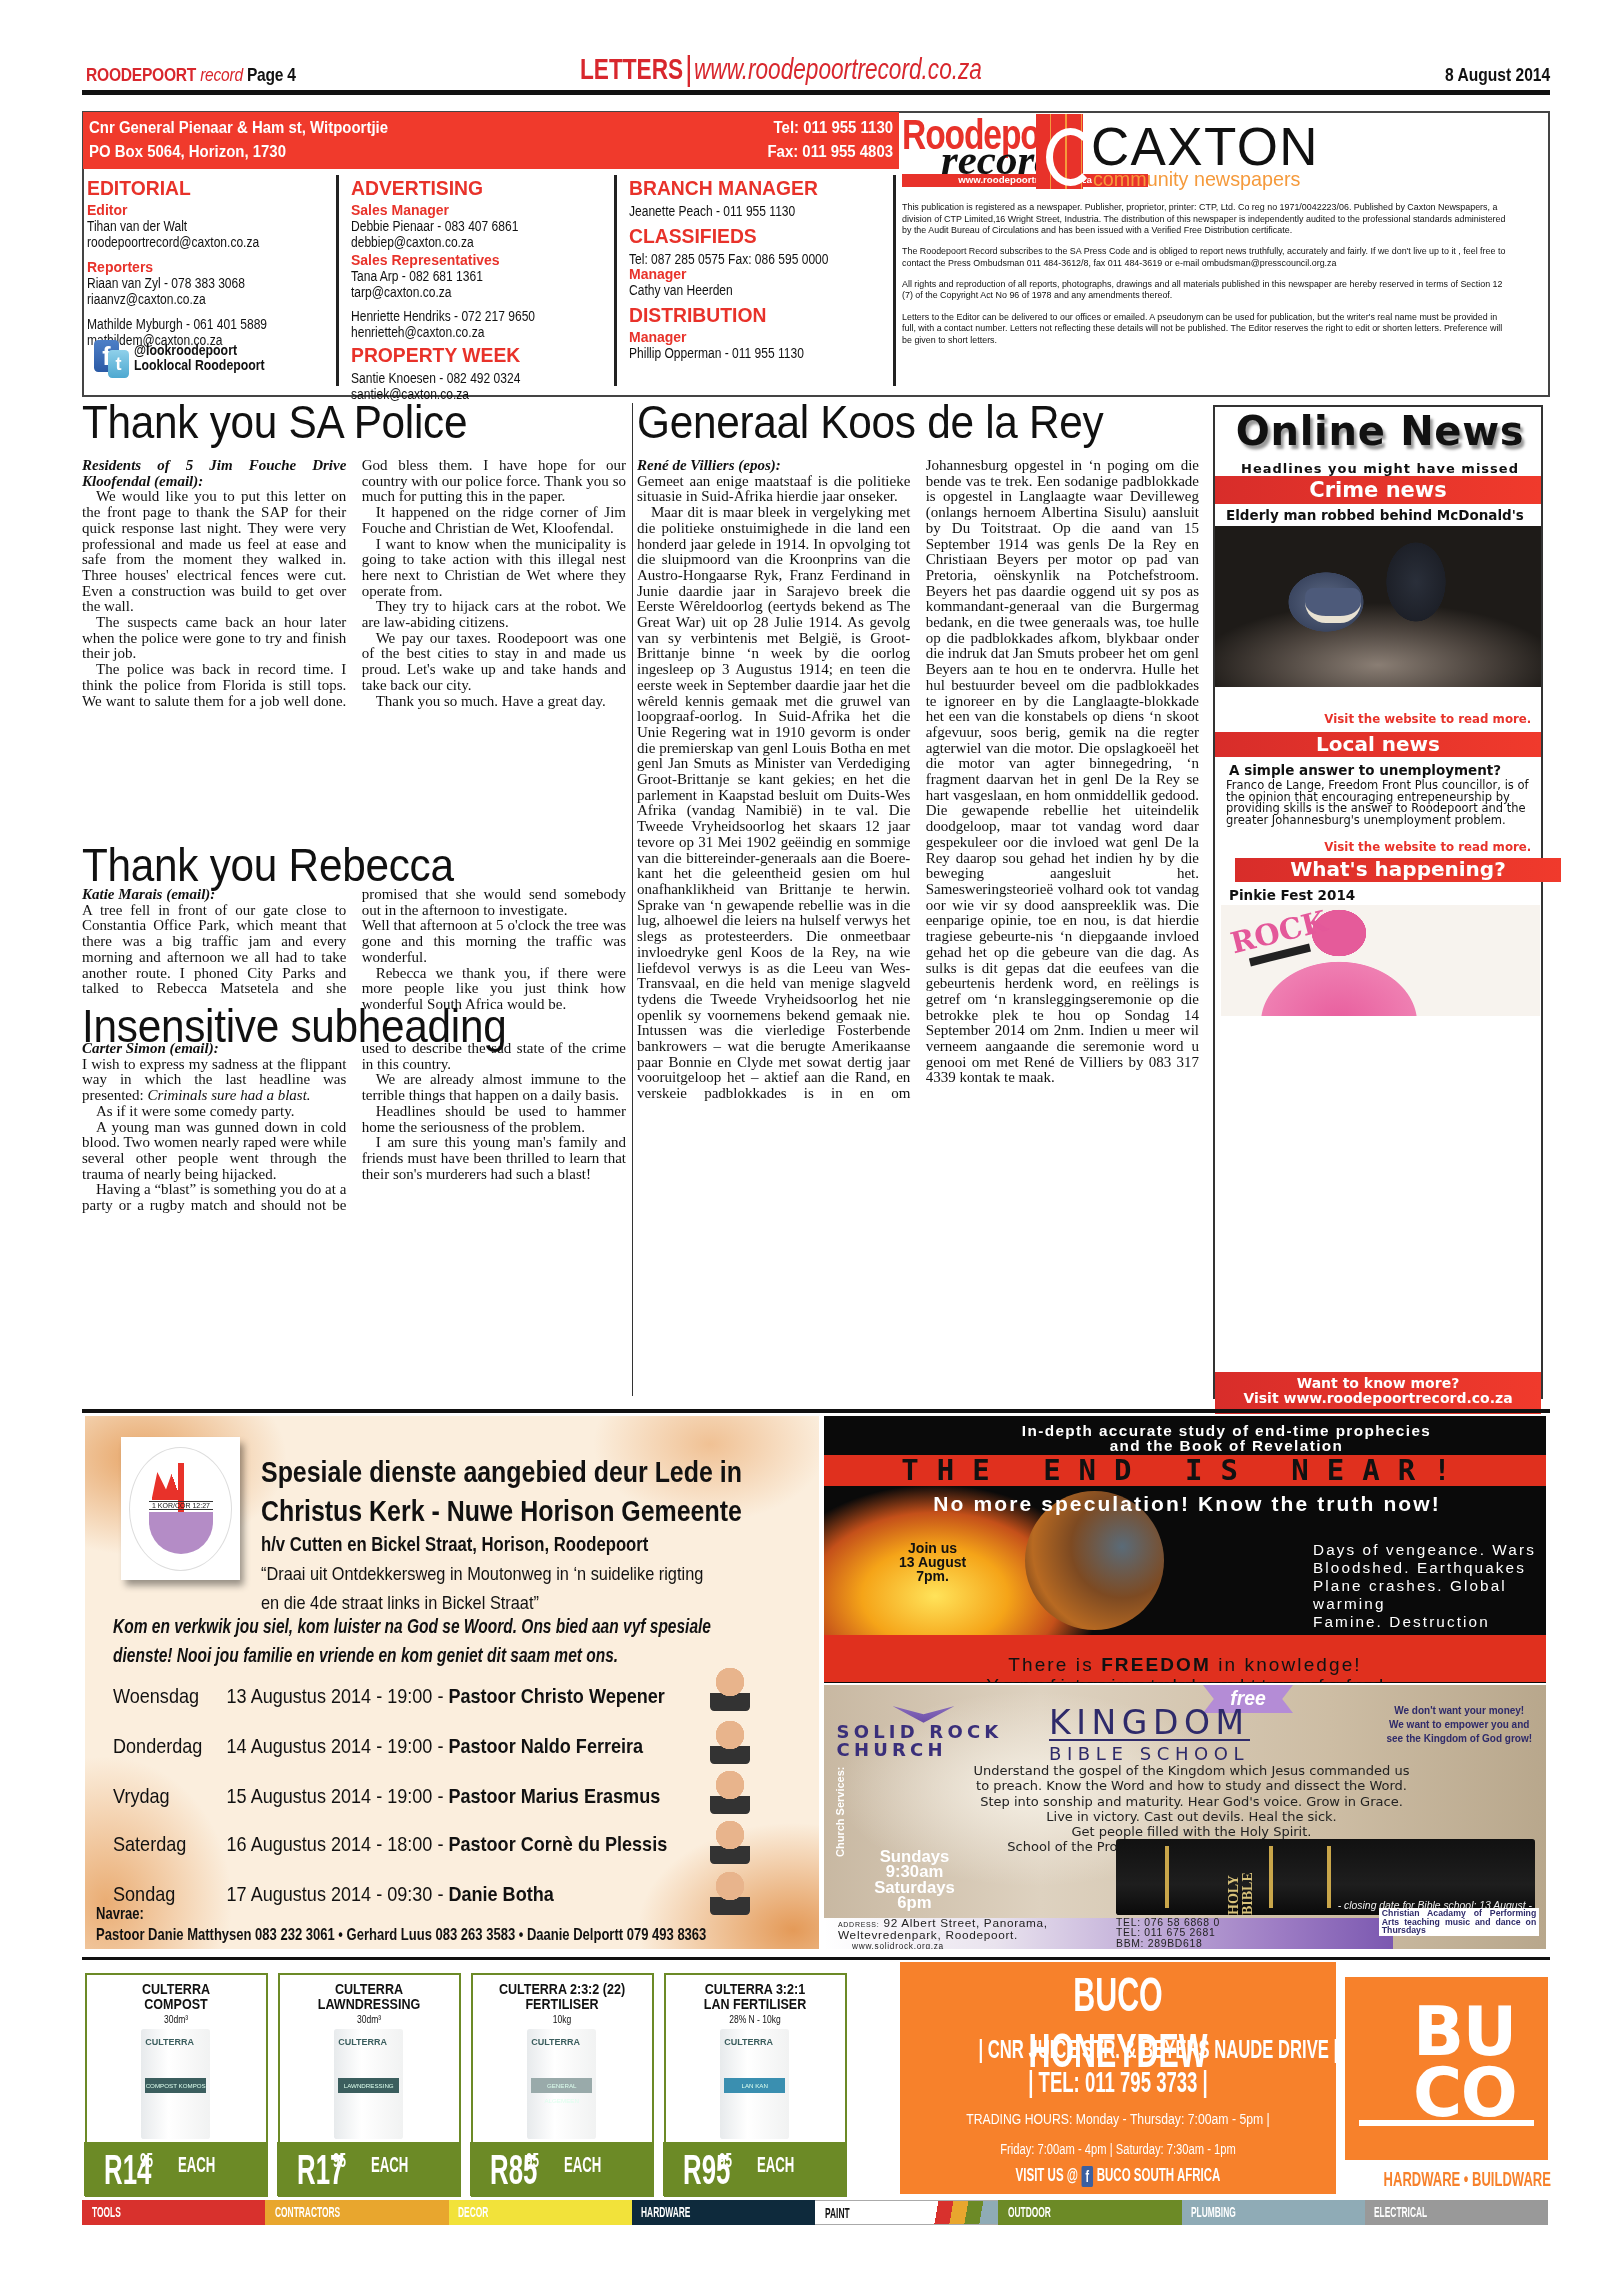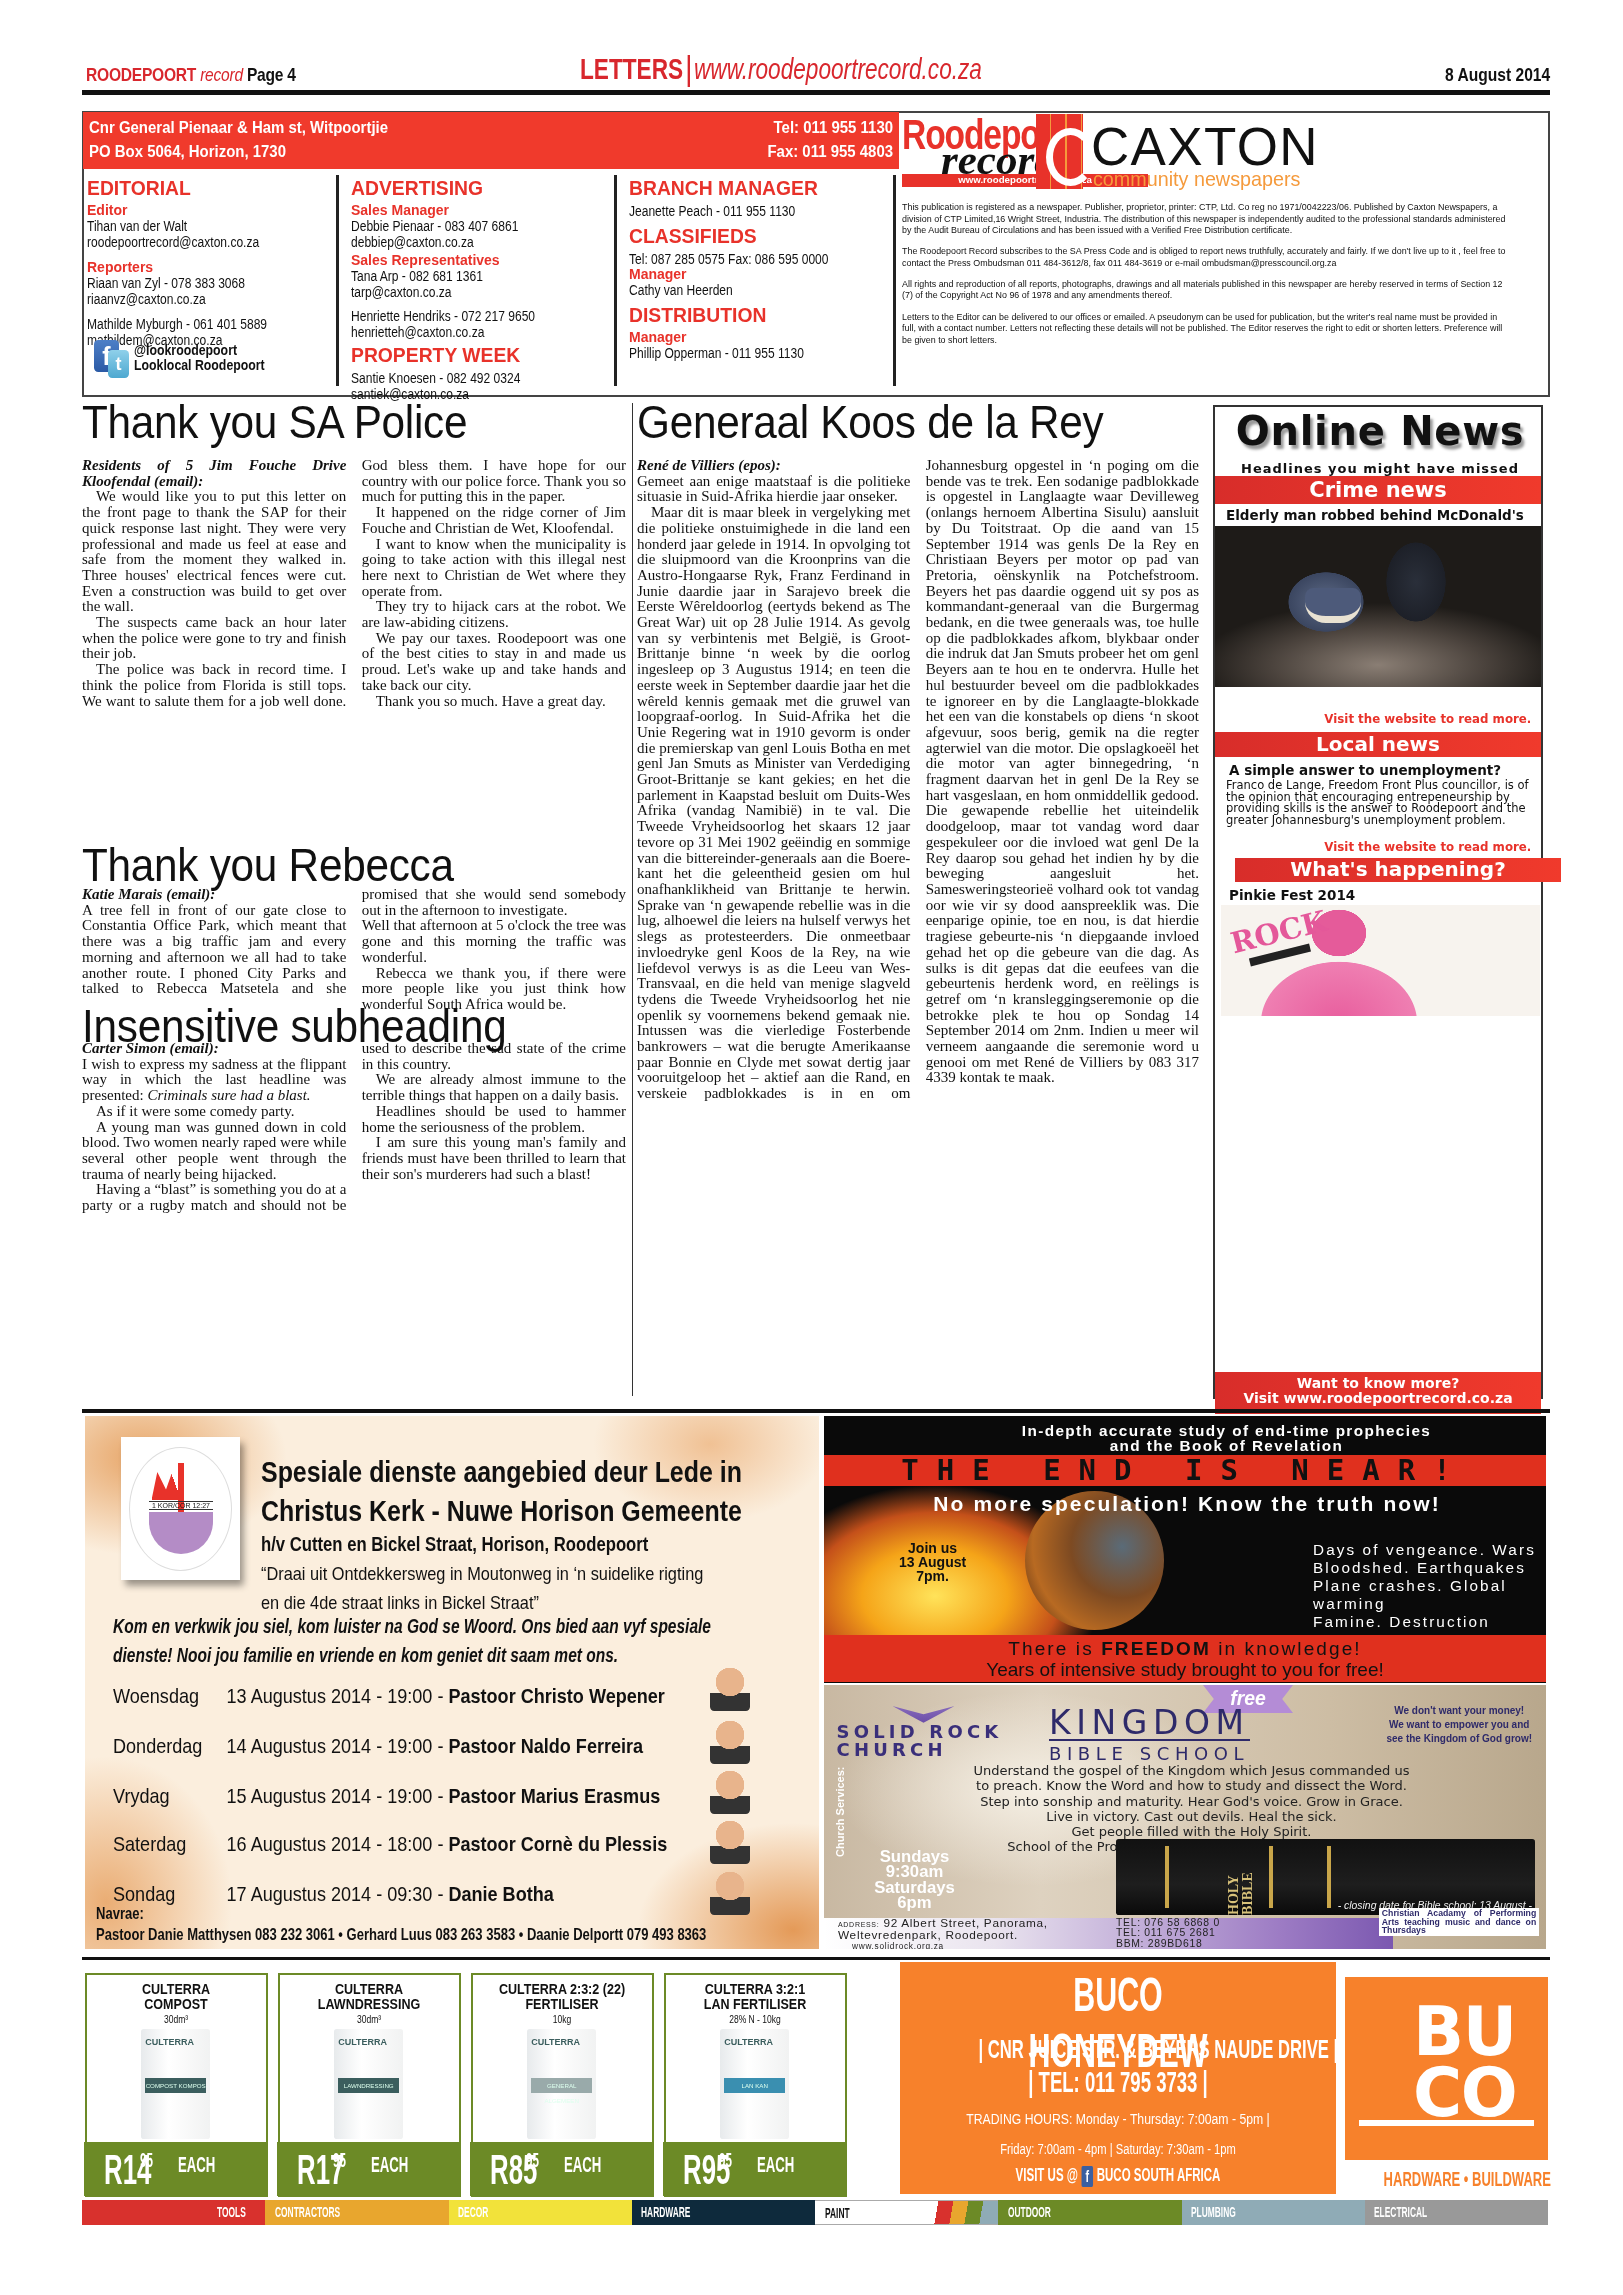--- a/index.html
+++ b/index.html
@@ -101,21 +101,21 @@
 
   
   .endad { left: 824px; top: 1416px; width: 722px; height: 267px; background: #0a0a0a; overflow: hidden; }
   .end-top { position: absolute; left: 0; top: 7px; width: 722px; text-align: center; color: #fff; font-weight: bold; font-size: 15.3px; line-height: 15.3px; letter-spacing: 1.4px; padding-left: 83px; }
   .end-band { position: absolute; left: 0; top: 39px; width: 722px; height: 30.5px; background: #e0301e; color: #111; font-weight: bold; font-size: 29px; letter-spacing: 18px; text-align: center; line-height: 30.5px; font-family: "DejaVu Sans Mono", monospace; }
   .end-fire { position: absolute; left: 0; top: 69px; width: 389px; height: 153px; background: radial-gradient(ellipse 208px 139px at 111px 111px, #ffe35a 0%, #f5a418 35%, #c4501a 60%, transparent 80%), radial-gradient(ellipse 97px 90px at 28px 125px, #7b86c8 0%, transparent 70%); }
   .end-planet { position: absolute; left: 201px; top: 75px; width: 139px; height: 139px; border-radius: 50%; background: radial-gradient(circle at 70% 40%, #5a6b78 0%, #7d4a22 40%, #b86a22 70%, #3a1e10 100%); }
   .end-spec { position: absolute; left: 5.6px; top: 76px; width: 715px; text-align: center; color: #fff; font-weight: bold; font-size: 21px; letter-spacing: 2.1px; }
   .end-join { position: absolute; left: 75px; top: 125px; text-align: center; font-weight: bold; font-size: 14px; line-height: 14px; color: #111; }
   .end-days { position: absolute; left: 489px; top: 125px; color: #fff; font-size: 15.3px; line-height: 18px; letter-spacing: 2.1px; }
-  .end-free { position: absolute; left: 0; top: 219px; width: 722px; height: 47px; background: #e0301e; color: #111; text-align: center; font-size: 19px; line-height: 21px; padding-top: 3px; letter-spacing: 2.1px; }
+  .end-free { position: absolute; left: 0; top: 219px; width: 722px; height: 47px; background: #e0301e; color: #111; text-align: center; font-size: 19px; line-height: 21px; padding-top: 19px; letter-spacing: 2.1px; }
 
   
   .solid { left: 824px; top: 1685px; width: 722px; height: 264px;
      background: radial-gradient(ellipse 278px 139px at 208px 104px, #f5efe4 0%, transparent 70%), linear-gradient(90deg, #c8b8a2, #ded2c0 30%, #cdbda4 70%, #b8a78c); overflow: hidden; }
   .sr-logo { position: absolute; left: 12.5px; top: 9.7px; width: 174px; height: 58px; }
   .sr-logo .wings { position: absolute; left: 35px; top: 0; width: 104px; height: 28px; background: linear-gradient(#9b7ec8,#6b4ea8); clip-path: polygon(0 0, 45% 90%, 50% 100%, 55% 90%, 100% 0, 80% 40%, 50% 70%, 20% 40%); }
   .sr-logo .word { position: absolute; left: 0; top: 28px; color: #3a2f7a; font-weight: bold; font-size: 18px; letter-spacing: 4.2px; line-height: 18px; font-family: "DejaVu Sans", sans-serif; }
   .kingdom { position: absolute; left: 225px; top: 21px; color: #2e2a6a; font-size: 33px; letter-spacing: 5.6px; line-height: 33px; font-family: "DejaVu Sans", sans-serif; border-bottom: 2.1px solid #2e2a6a; }
   .kingdom-sub { position: absolute; left: 225px; top: 58px; color: #2e2a6a; font-size: 18px; letter-spacing: 5.6px; font-family: "DejaVu Sans", sans-serif; }
   .free-badge { position: absolute; left: 379px; top: 0px; width: 90px; height: 28px; background: #b48cd6; color: #fff; font-style: italic; font-weight: bold; font-size: 19.4px; text-align: center; line-height: 26px; clip-path: polygon(0 0, 100% 0, 88% 50%, 100% 100%, 0 100%, 12% 50%); }
@@ -527,21 +527,21 @@
 <div class="abs buco-logo">
   <div class="bu">
       <div>BU</div>
       <div>CO</div>
     </div>
   <div class="line"></div>
 </div>
 <div class="abs buco-tag">HARDWARE • BUILDWARE</div>
 
 <div class="abs catbar">
-  <div class="cat" style="background:#d8312d;text-align:right;"><span>TOOLS</span></div>
+  <div class="cat" style="background:#d8312d;"><span>TOOLS</span></div>
   <div class="cat" style="background:#e8a62e;"><span>CONTRACTORS</span></div>
   <div class="cat" style="background:#f2e23a;"><span>DECOR</span></div>
   <div class="cat" style="background:#0e2a3c;"><span>HARDWARE</span></div>
   <div class="cat" style="background:linear-gradient(100deg,#fff 0 66%,#d8312d 66% 74%,#e8a62e 74% 82%,#6c8a26 82% 90%,#8fabb6 90%); color:#111; border-top:1.4px solid #aaa; border-bottom:1.4px solid #aaa;"><span>PAINT</span></div>
   <div class="cat" style="background:#6c8a26;"><span>OUTDOOR</span></div>
   <div class="cat" style="background:#8fabb6;"><span>PLUMBING</span></div>
   <div class="cat" style="background:#999999;"><span>ELECTRICAL</span></div>
 </div>
 
 

